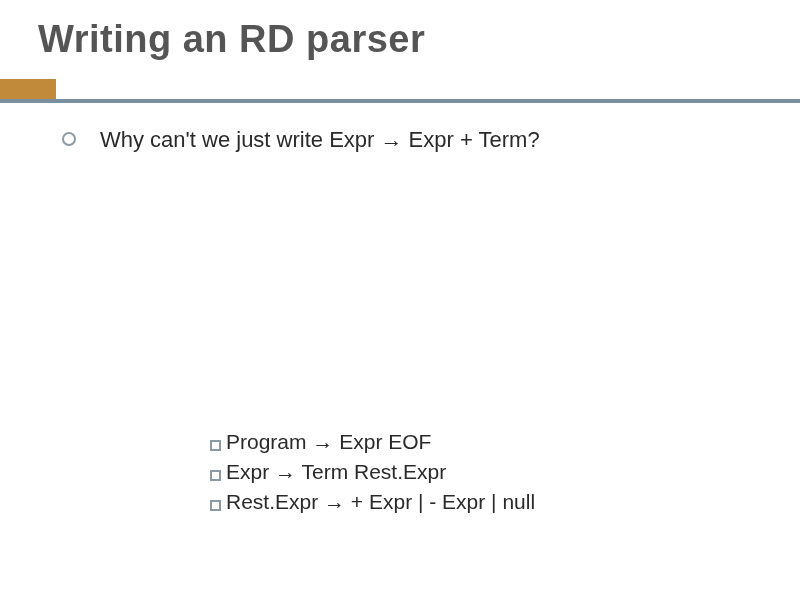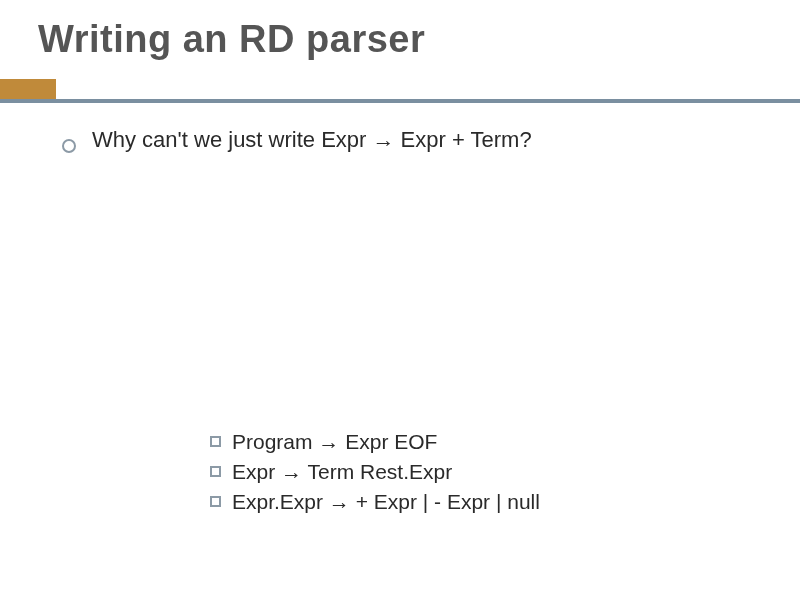--- a/index.html
+++ b/index.html
@@ -2,25 +2,25 @@
 <html><head>
 <meta charset="utf-8">
 <style>
   * { margin: 0; padding: 0; box-sizing: border-box; }
   html, body { width: 800px; height: 600px; background: #fff; font-family: Arial, Helvetica, sans-serif; }
   .slide { width: 800px; height: 600px; position: relative; padding: 18px 30px 20px 30px; }
   .title { font-size: 38px; font-weight: 700; color: #555; letter-spacing: 0.5px; margin-bottom: 18px; margin-left: 8px; }
   .rule-wrap { position: relative; height: 26px; margin-bottom: 22px; }
   .rule-accent { position: absolute; left: -30px; top: 0; width: 56px; height: 20px; background: #c08a3a; }
   .rule-line { position: absolute; left: -30px; top: 20px; right: -30px; height: 4px; background: #7a8fa0; }
-  .main-bullet { display: flex; align-items: flex-end; gap: 16px; margin-left: 32px; margin-top: 8px; }
+  .main-bullet { display: flex; align-items: flex-start; gap: 24px; margin-left: 32px; margin-top: 8px; }
   .bullet-ring { width: 14px; height: 14px; border: 2px solid #8c9aa6; border-radius: 50%; margin-top: 5px; flex: 0 0 auto; }
   .main-text { font-size: 22px; color: #2a2a2a; }
   .sublist { position: absolute; left: 210px; top: 430px; }
-  .sub-item { display: flex; align-items: flex-start; gap: 11px; margin-bottom: 6px; }
+  .sub-item { display: flex; align-items: center; gap: 5px; margin-bottom: 6px; }
   .sub-marker { width: 11px; height: 11px; border: 2px solid #8c9aa6; margin-top: 6px; flex: 0 0 auto; }
   .sub-text { font-size: 21px; color: #2a2a2a; white-space: nowrap; }
 </style>
 </head>
 <body>
 
 <div class="slide">
   <div class="title">Writing an RD parser</div>
   <div class="rule-wrap">
     <div class="rule-accent"></div>
@@ -36,16 +36,16 @@
     <div class="sub-item">
       <span class="sub-marker"></span>
       <span class="sub-text">Program → Expr EOF</span>
     </div>
     <div class="sub-item">
       <span class="sub-marker"></span>
       <span class="sub-text">Expr → Term Rest.Expr</span>
     </div>
     <div class="sub-item">
       <span class="sub-marker"></span>
-      <span class="sub-text">Expr.Expr → + Expr | - Expr | null</span>
+      <span class="sub-text">Rest.Expr → + Expr | - Expr | null</span>
     </div>
   </div>
 </div>
 
 </body></html>

